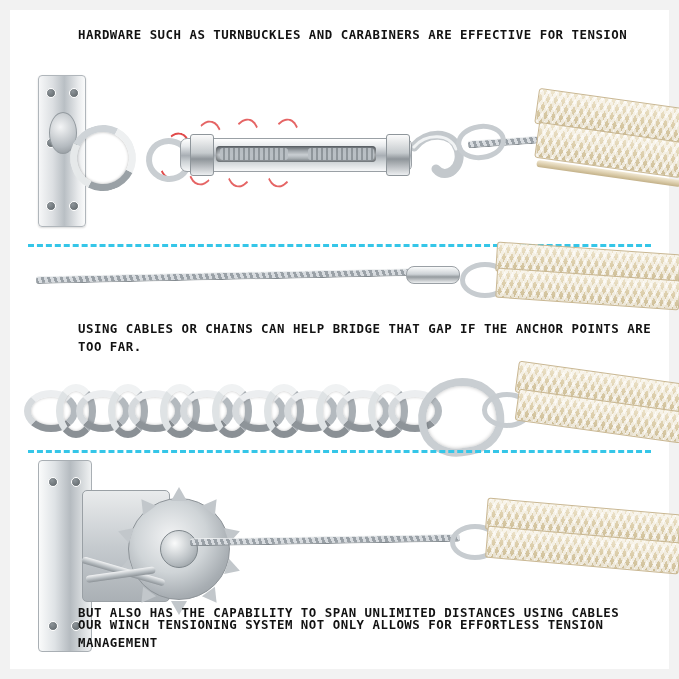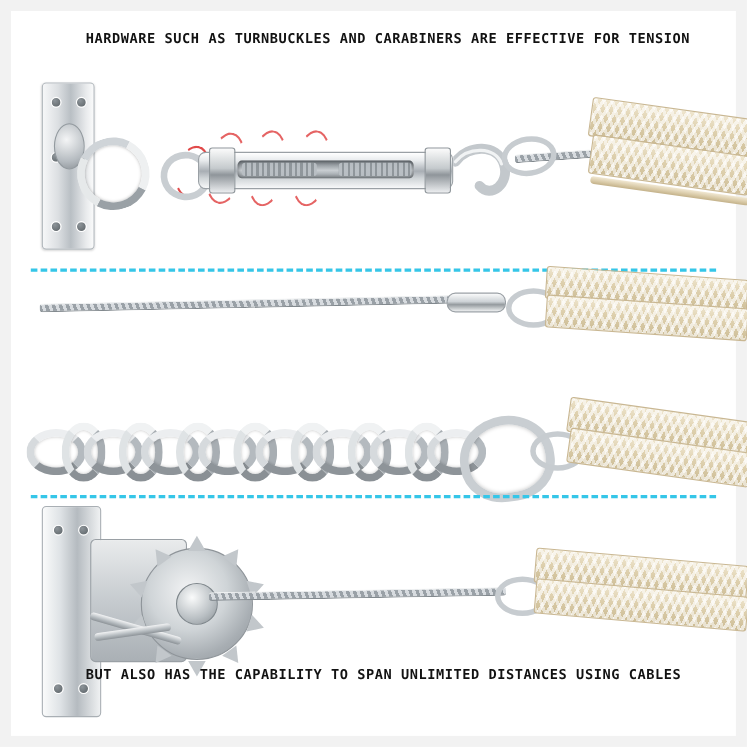--- a/index.html
+++ b/index.html
@@ -237,20 +237,21 @@
     <div class="ropeline" style="left:516px;top:150px;width:146px;transform:rotate(8deg);"></div>
 
     <div class="sep" id="sep1"></div>
 
     <div class="cable" style="left:16px;top:252px;width:380px;transform:rotate(-1.2deg);"></div>
     <div class="sleeve" style="left:386px;top:246px;"></div>
     <div class="thimble" style="left:440px;top:242px;"></div>
     <div class="rope" style="left:476px;top:228px;width:182px;height:28px;transform:rotate(4deg);"></div>
     <div class="rope" style="left:476px;top:254px;width:182px;height:28px;transform:rotate(4deg);"></div>
 
+    <div class="cap" style="left:58px;top:300px;width:600px;font-size:12.4px;">USING CABLES OR CHAINS CAN HELP BRIDGE THAT GAP IF THE ANCHOR POINTS ARE TOO FAR.</div>
 
     <div>
       <div class="link" style="left:4px;top:370px;"></div>
       <div class="link v" style="left:36px;top:364px;"></div>
       <div class="link" style="left:56px;top:370px;"></div>
       <div class="link v" style="left:88px;top:364px;"></div>
       <div class="link" style="left:108px;top:370px;"></div>
       <div class="link v" style="left:140px;top:364px;"></div>
       <div class="link" style="left:160px;top:370px;"></div>
       <div class="link v" style="left:192px;top:364px;"></div>
@@ -293,16 +294,17 @@
     <div id="winch-hub"></div>
     <div class="handle" style="left:62px;top:536px;width:86px;transform:rotate(16deg);"></div>
     <div class="handle" style="left:66px;top:556px;width:70px;transform:rotate(-8deg);"></div>
 
     <div class="cable" style="left:170px;top:516px;width:270px;transform:rotate(-1deg);"></div>
     <div class="thimble" style="left:430px;top:504px;"></div>
 
     <div class="rope" style="left:466px;top:486px;width:192px;height:30px;transform:rotate(5deg);"></div>
     <div class="rope" style="left:466px;top:514px;width:192px;height:30px;transform:rotate(5deg);"></div>
 
+    <div class="cap" style="left:58px;top:596px;width:600px;">OUR WINCH TENSIONING SYSTEM NOT ONLY ALLOWS FOR EFFORTLESS TENSION MANAGEMENT</div>
     <div class="cap" style="left:58px;top:584px;width:668px;">BUT ALSO HAS THE CAPABILITY TO SPAN UNLIMITED DISTANCES USING CABLES</div>
 
   </div>
 </div>
 
 </body></html>

